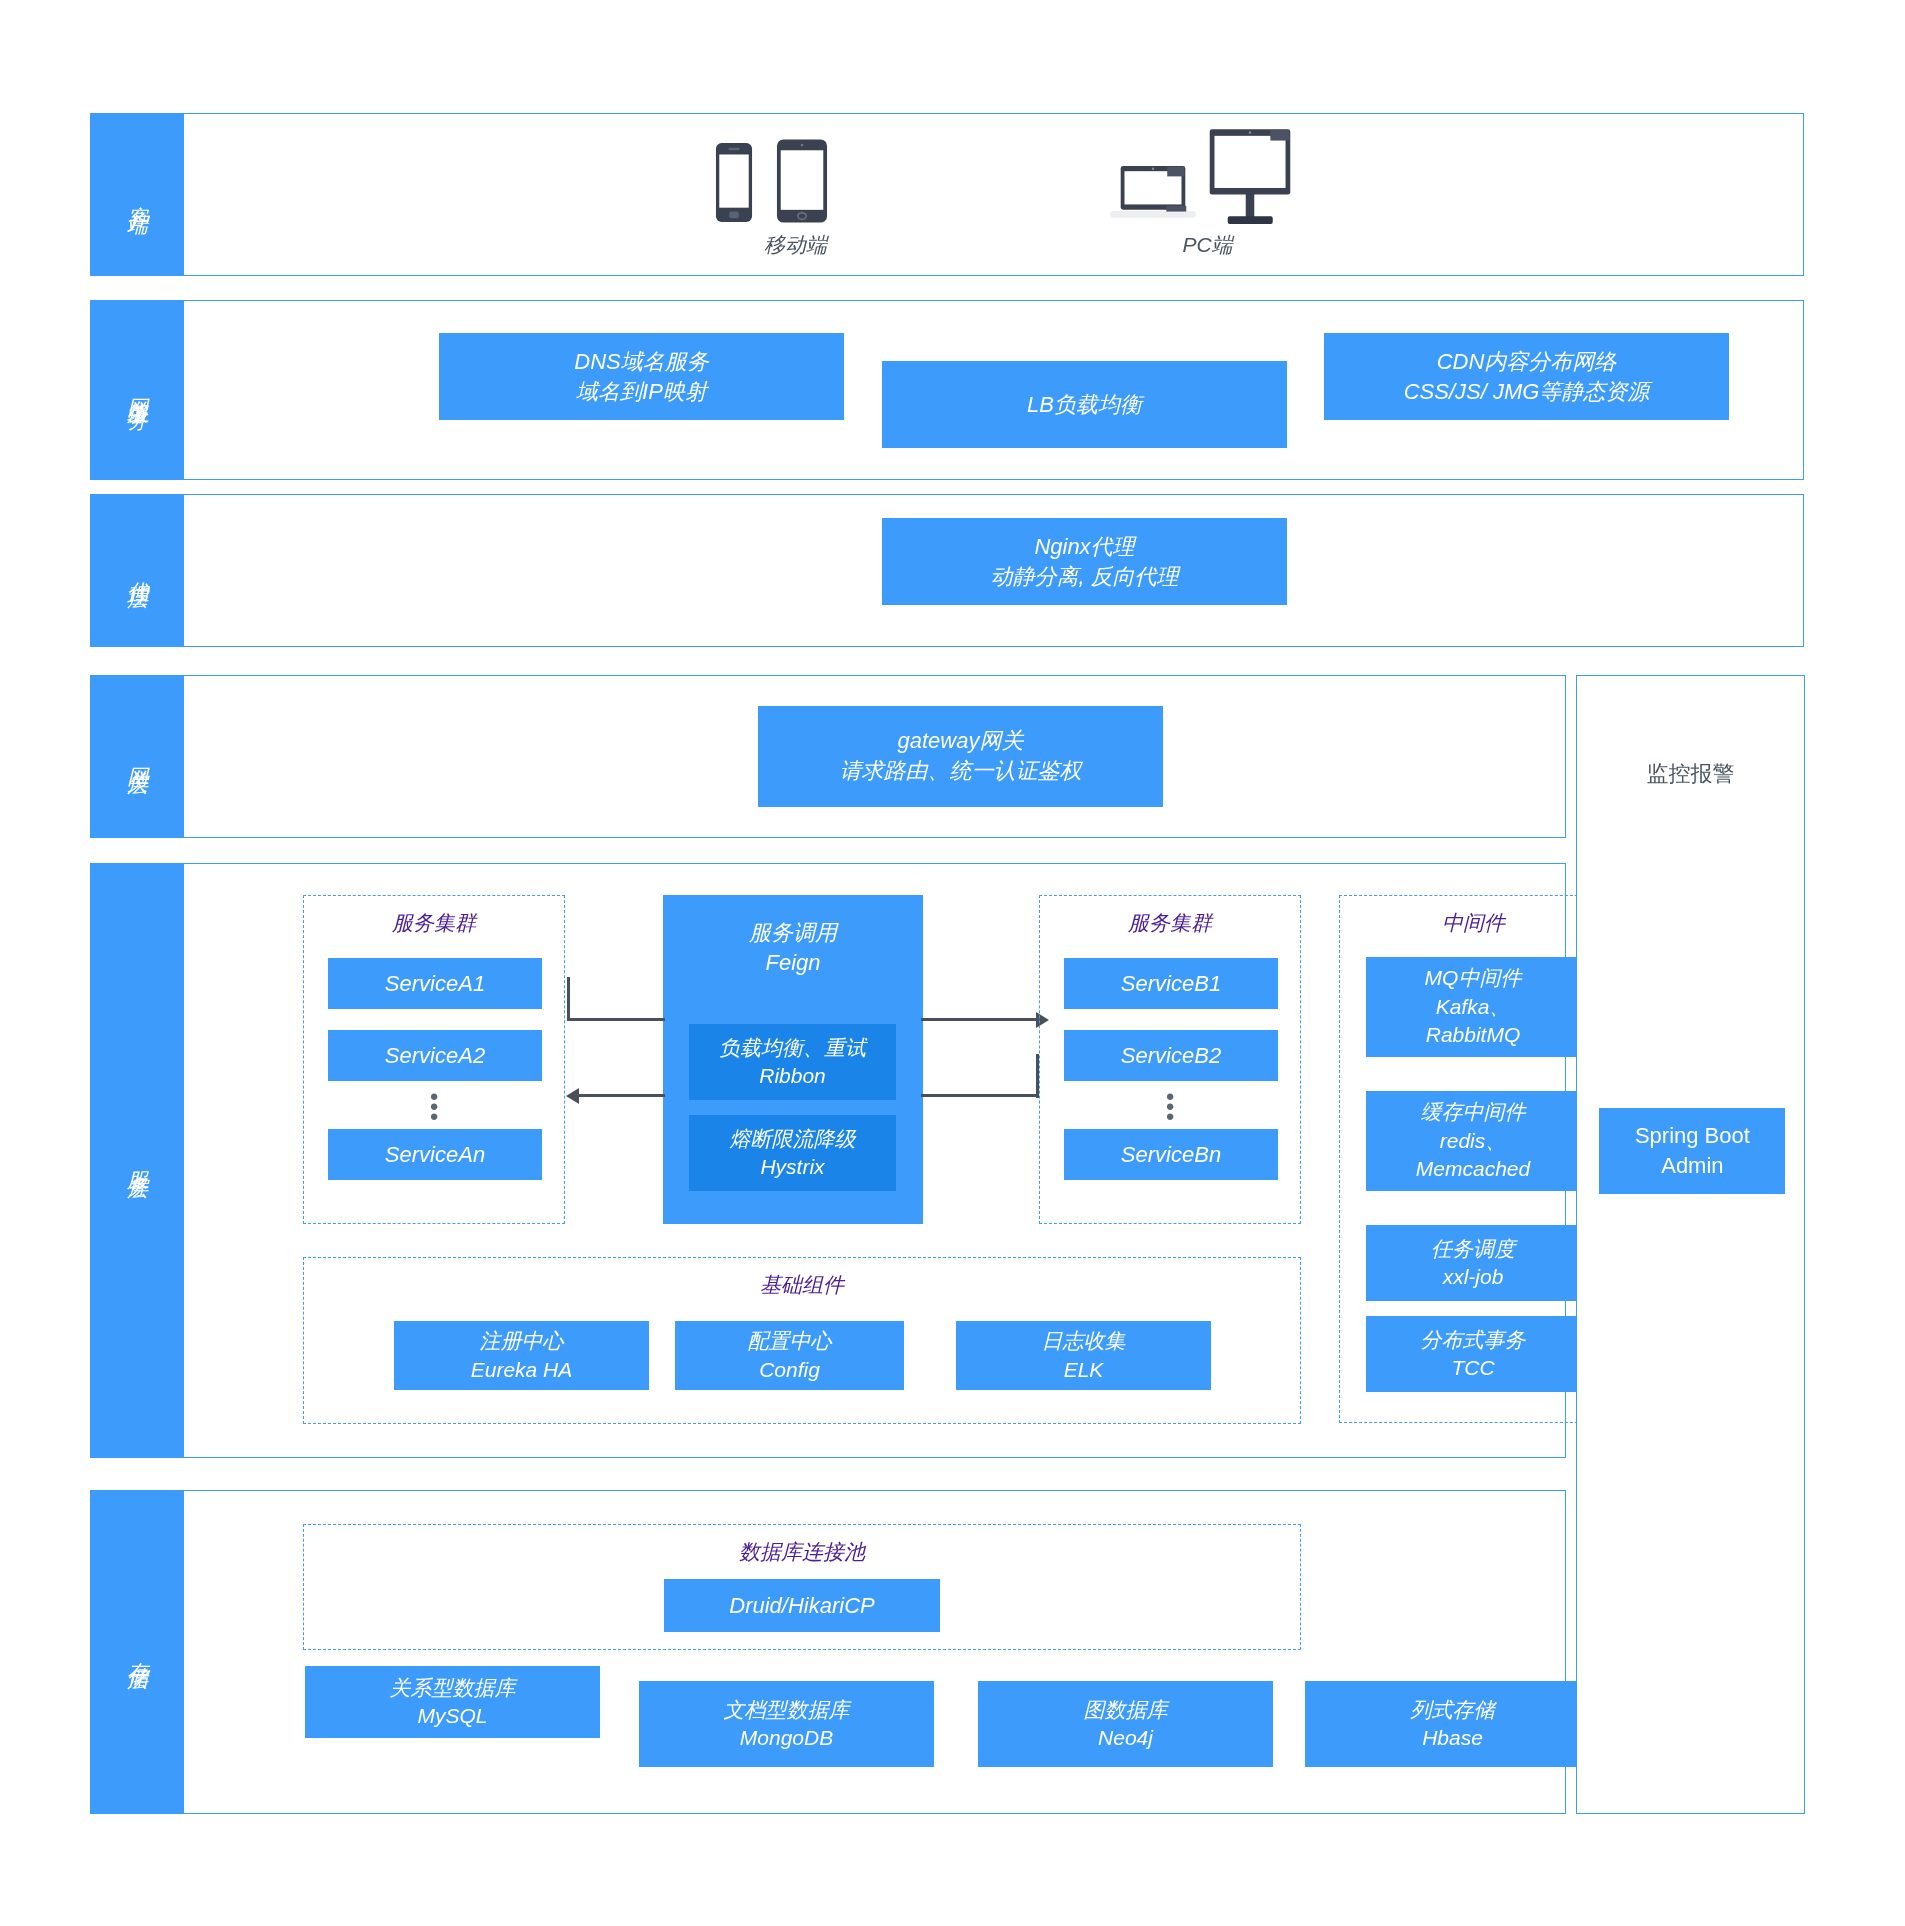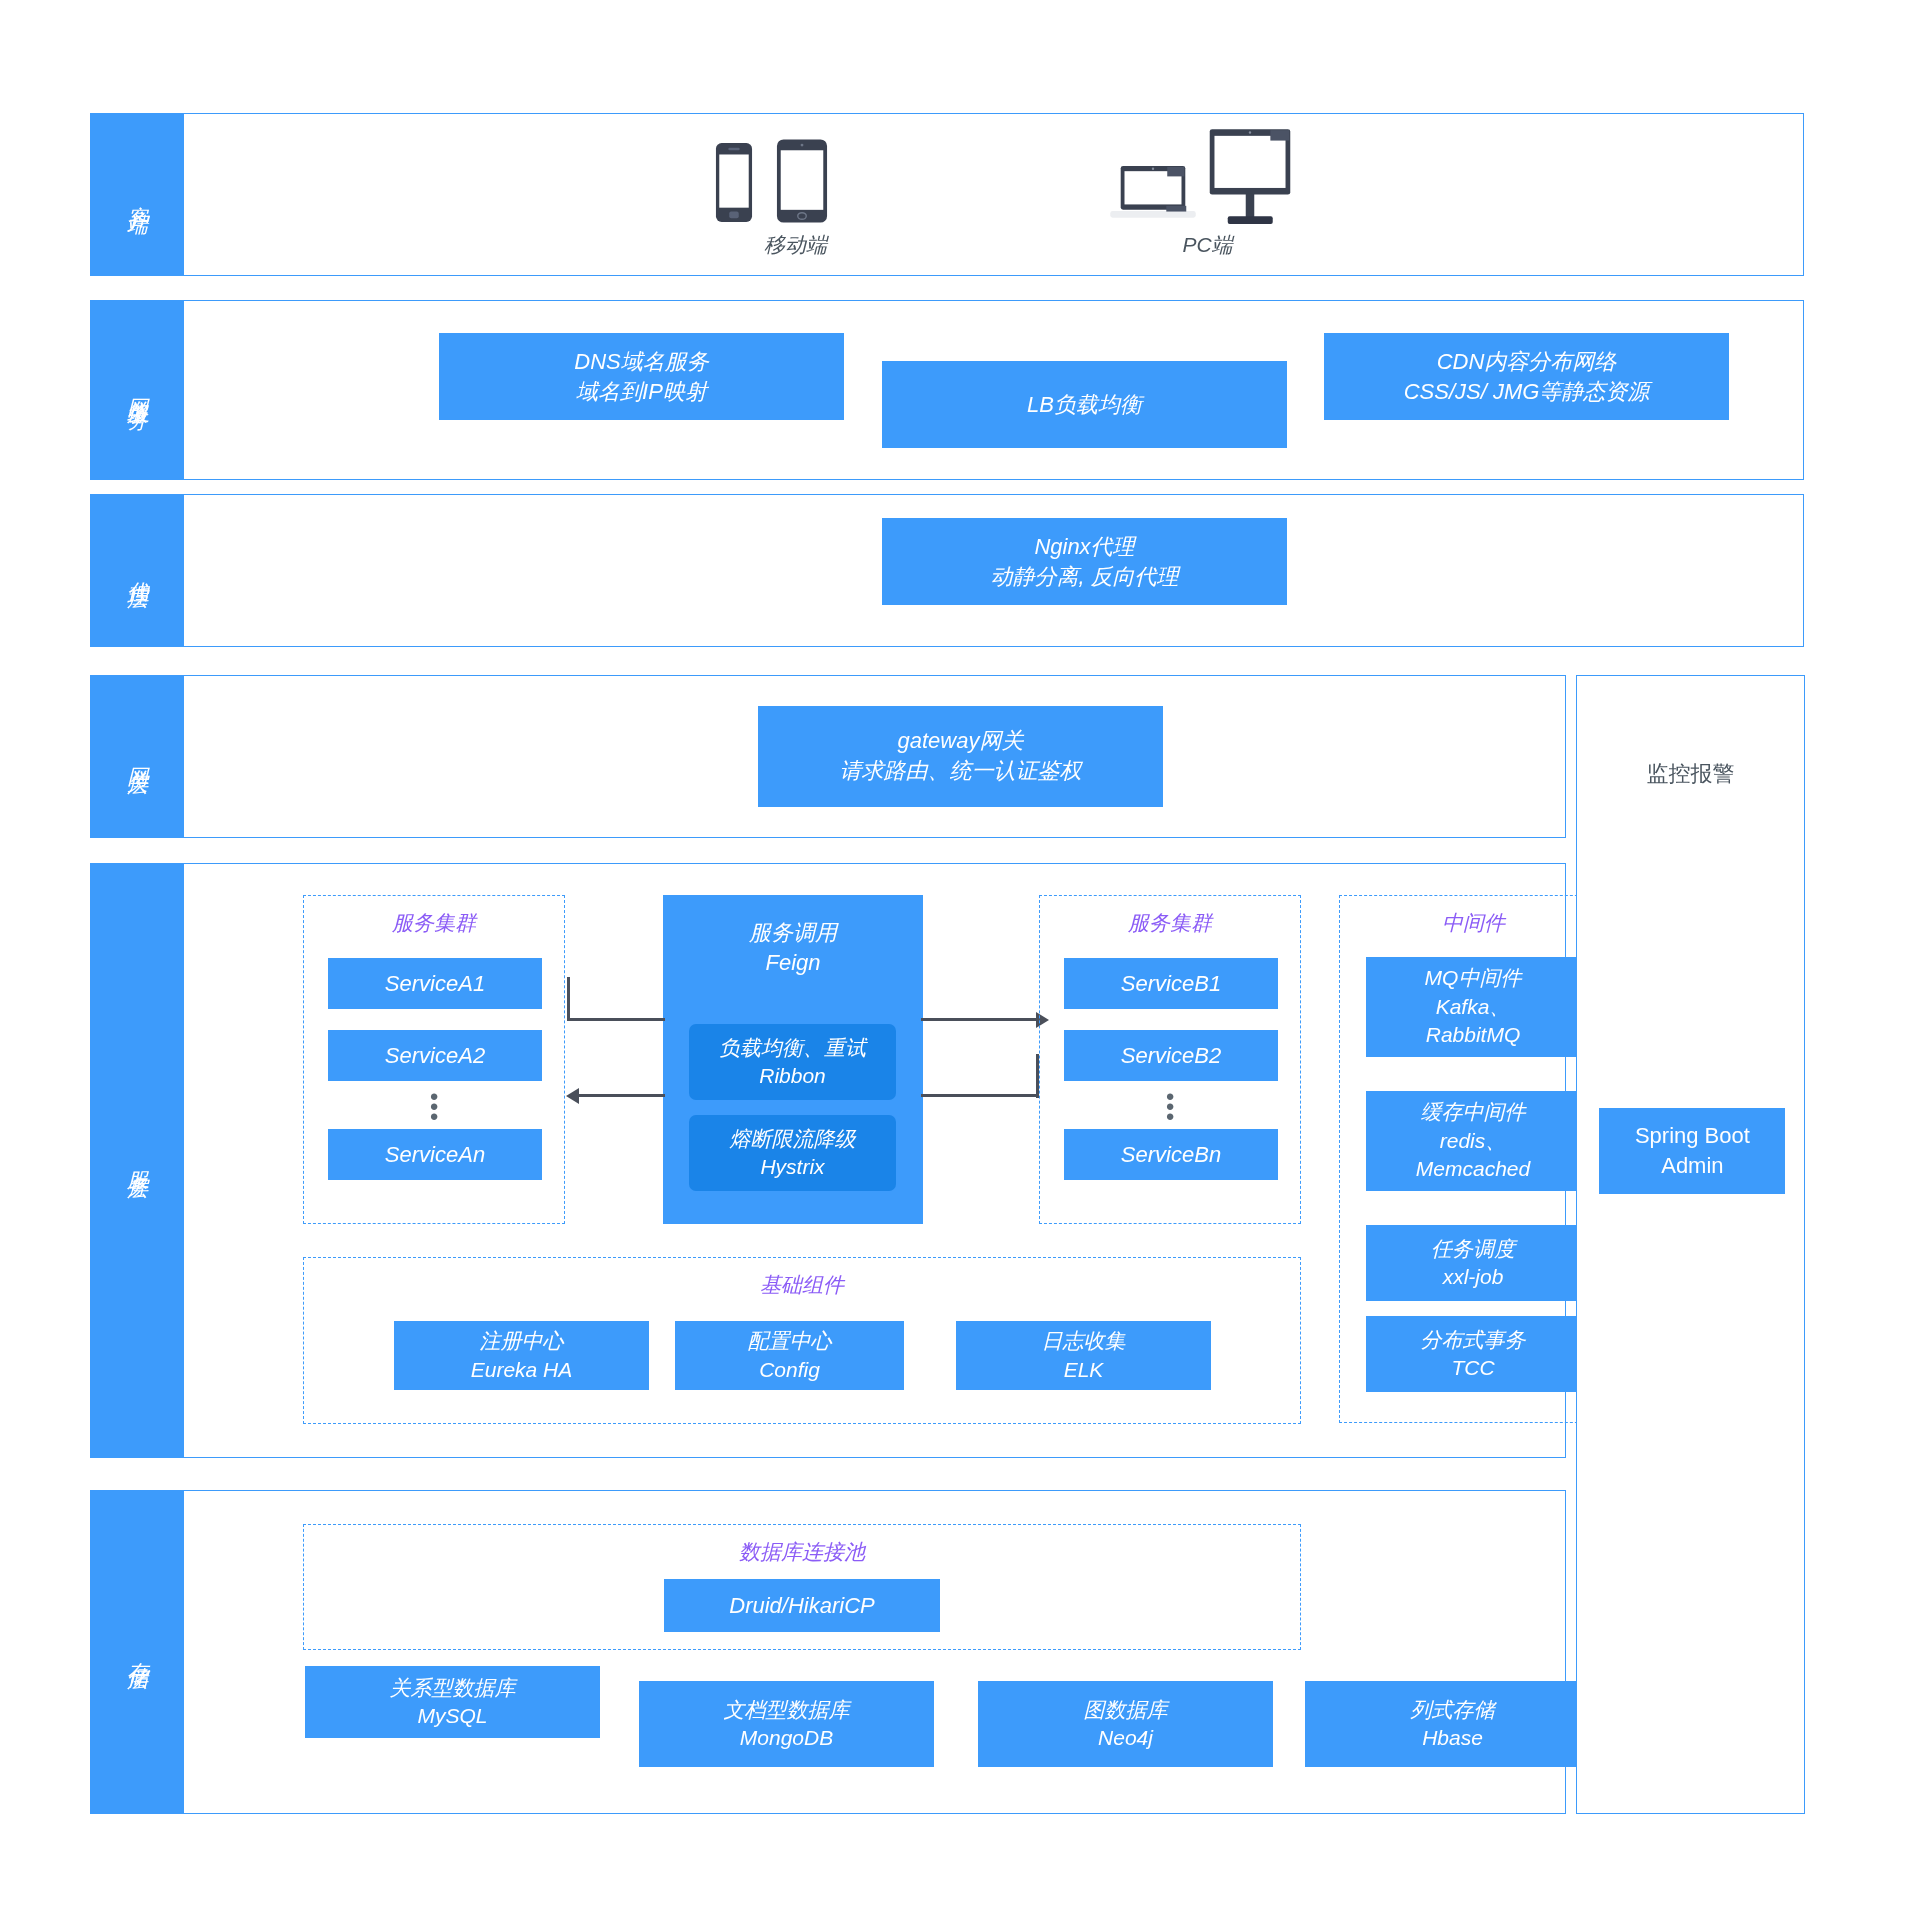--- a/index.html
+++ b/index.html
@@ -56,37 +56,36 @@
     align-items: center;
     justify-content: center;
     text-align: center;
     font-size: 22px;
     line-height: 1.35;
     box-sizing: border-box;
   }
   .bbox .l { display: block; white-space: nowrap; }
   .bbox-dark {
     background: #1a84e8;
-    border-radius: 7px;
   }
 
   
   .dgroup {
     position: absolute;
     border: 1.9px dashed #3d9bfb;
     box-sizing: border-box;
   }
   .dgroup-title {
     position: absolute;
     top: 13.3px;
     left: 0;
     right: 0;
     text-align: center;
     font-size: 21px;
-    color: #8b5cf6;
+    color: #4c1d95;
   }
 
   
   .dev-wrap { position: absolute; }
   .dev-caption {
     position: absolute;
     text-align: center;
     font-size: 21px;
     color: #4a555f;
     white-space: nowrap;

